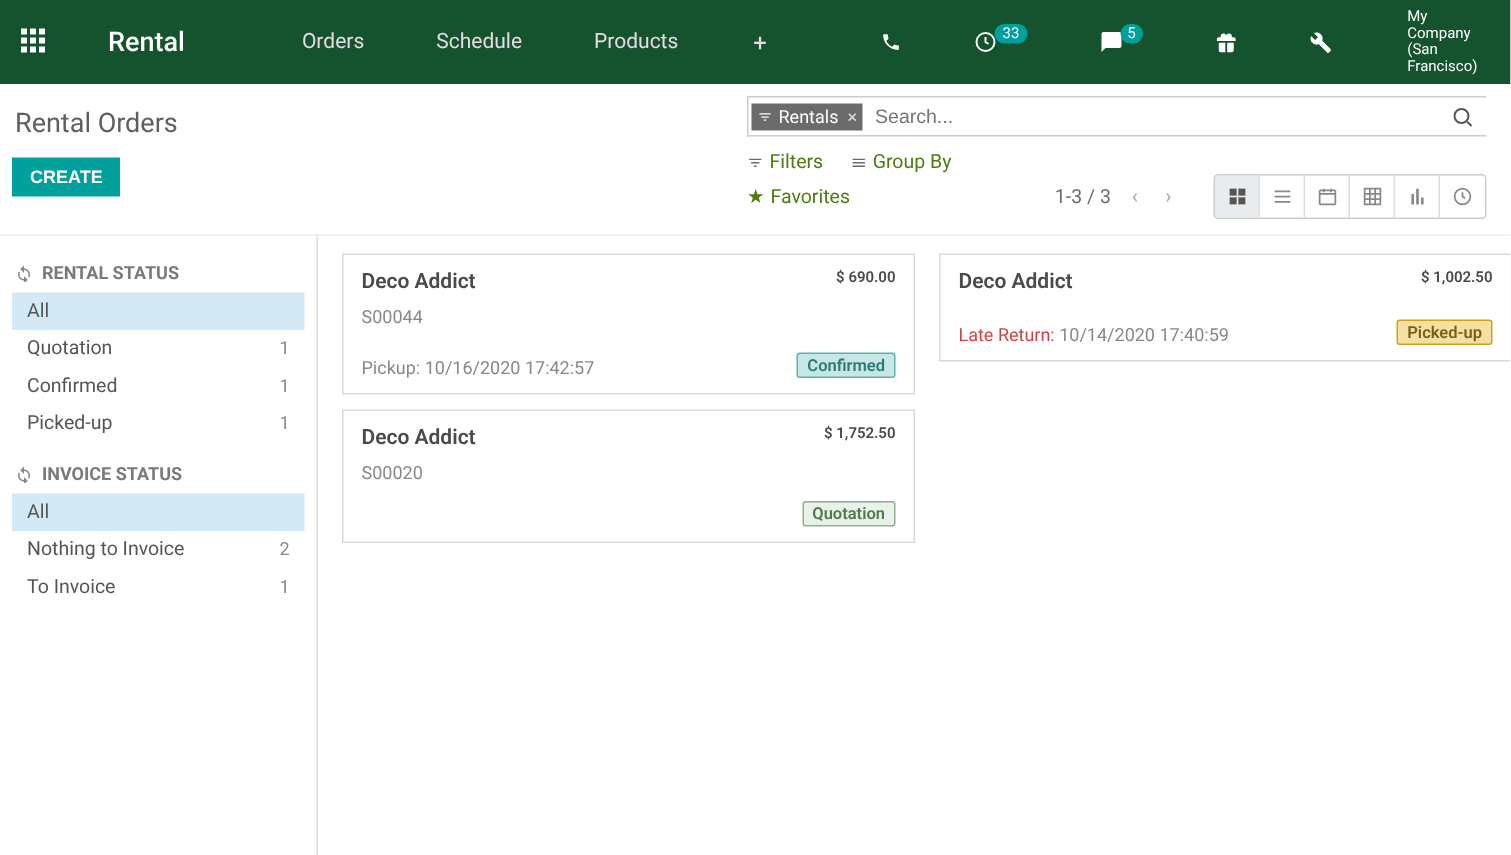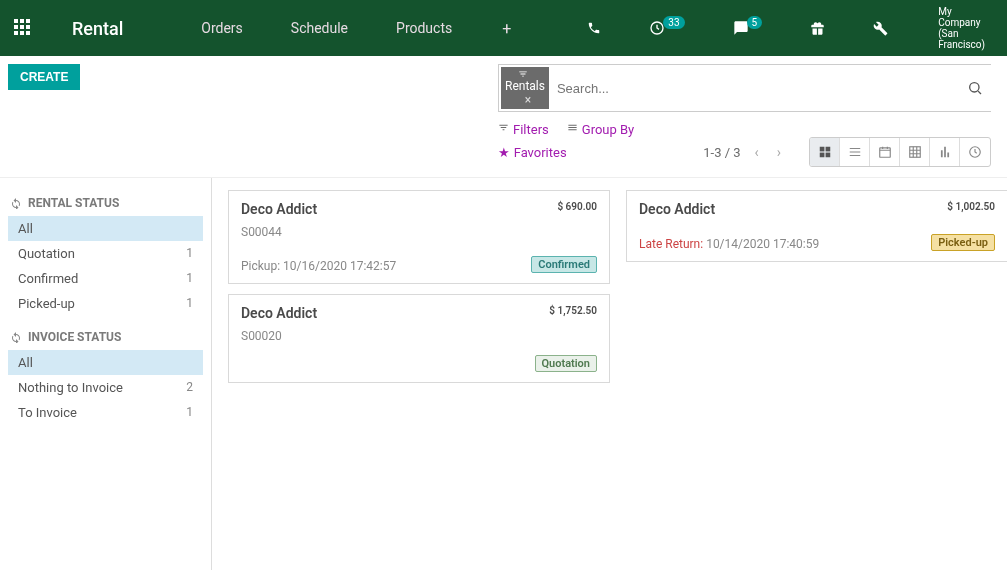--- a/index.html
+++ b/index.html
@@ -14,26 +14,26 @@
 .topbar .ic { margin: 0 10px; cursor: pointer; display: inline-flex; align-items: center; }
 .badge { background: #00A09D; color: #fff; font-size: 10px; border-radius: 8px; padding: 1px 5px; margin-left: -2px; position: relative; top: -6px; }
 .topbar .company { margin: 10px 12px; font-size: 10px; }
 .topbar .avatar { width: 22px; height: 22px; border-radius: 50%; background: #c49b3b; display: inline-block; margin-right: 6px; vertical-align: middle; }
 .controlbar { padding: 8px 16px 0 8px; display: flex; align-items: flex-start; border-bottom: 1px solid #eee; }
 .controlbar .left { flex: 0 0 490px; }
 .controlbar .left h2 { font-size: 18px; font-weight: 400; color: #5f5f5f; margin: 8px 0 12px 2px; }
 .create-btn { background: #00A09D; color: #fff; border: none; padding: 6px 12px; font-size: 12px; font-weight: 600; cursor: pointer; margin-bottom: 12px; }
 .controlbar .right { flex: 1; }
 .searchrow { display: flex; align-items: center; border: 1px solid #ccc; border-right: none; padding: 2px; margin-bottom: 6px; }
-.filter-tag { background: #6b6b6b; color: #fff; font-size: 12px; padding: 2px 4px; display: inline-flex; align-items: center; margin-right: 4px; flex-direction: column; }
+.filter-tag { background: #6b6b6b; color: #fff; font-size: 12px; padding: 2px 4px; display: inline-flex; align-items: center; margin-right: 4px; }
 .filter-tag .x { margin-left: 6px; cursor: pointer; color: #ddd; }
 .search-input { border: none; outline: none; flex: 1; padding: 3px 4px; font-size: 13px; }
 .search-icon { padding: 0 6px; cursor: pointer; color: #666; }
 .toolbar2 { display: flex; align-items: center; padding: 4px 0 10px 0; flex-wrap: wrap; }
-.toolbar2 .tbtn { color: #a21caf; margin-right: 18px; cursor: pointer; font-size: 13px; display: inline-flex; gap: 4px; }
+.toolbar2 .tbtn { color: #4d7c0f; margin-right: 18px; cursor: pointer; font-size: 13px; display: inline-flex; align-items: center; gap: 4px; }
 .toolbar2 .pager { margin-left: auto; color: #6b6b6b; display: flex; align-items: center; gap: 10px; }
 .toolbar2 .arrow { color: #aaa; cursor: pointer; font-size: 14px; padding: 0 4px; }
 .view-switch { display: flex; border: 1px solid #ccc; border-radius: 3px; overflow: hidden; margin-left: 14px; }
 .view-switch .vb { width: 30px; height: 28px; display: flex; align-items: center; justify-content: center; cursor: pointer; color: #888; border-right: 1px solid #ddd; }
 .view-switch .vb:last-child { border-right: none; }
 .view-switch .vb.active { background: #e9ecef; color: #555; }
 .body { display: flex; height: calc(570px - 46px - 88px); }
 .sidebar { width: 212px; border-right: 1px solid #ddd; padding: 12px 8px; }
 .side-head { color: #7a7a7a; font-size: 12px; font-weight: 700; margin: 6px 0 6px 2px; display: flex; align-items: center; gap: 6px; }
 .side-item { display: flex; padding: 5px 10px; color: #555; cursor: pointer; border-radius: 0; font-size: 13px; }
@@ -105,20 +105,21 @@
     </div>
   <div class="company">My Company (San Francisco)</div>
   <div class="ic">
       <span class="avatar"></span>
       <span>Mitchell Pickup</span>
     </div>
 </div>
 
 <div class="controlbar">
   <div class="left">
+    <h2>Rental Orders</h2>
     <button class="create-btn">CREATE</button>
   </div>
   <div class="right">
     <div class="searchrow">
       <span class="filter-tag">
         <svg width="10" height="10" viewBox="0 0 24 24" fill="#fff" style="margin-right:4px">
             <path d="M10 18h4v-2h-4v2zM3 6v2h18V6H3zm3 7h12v-2H6v2z"></path>
           </svg>
         <span>Rentals</span>
         <span class="x">×</span>

